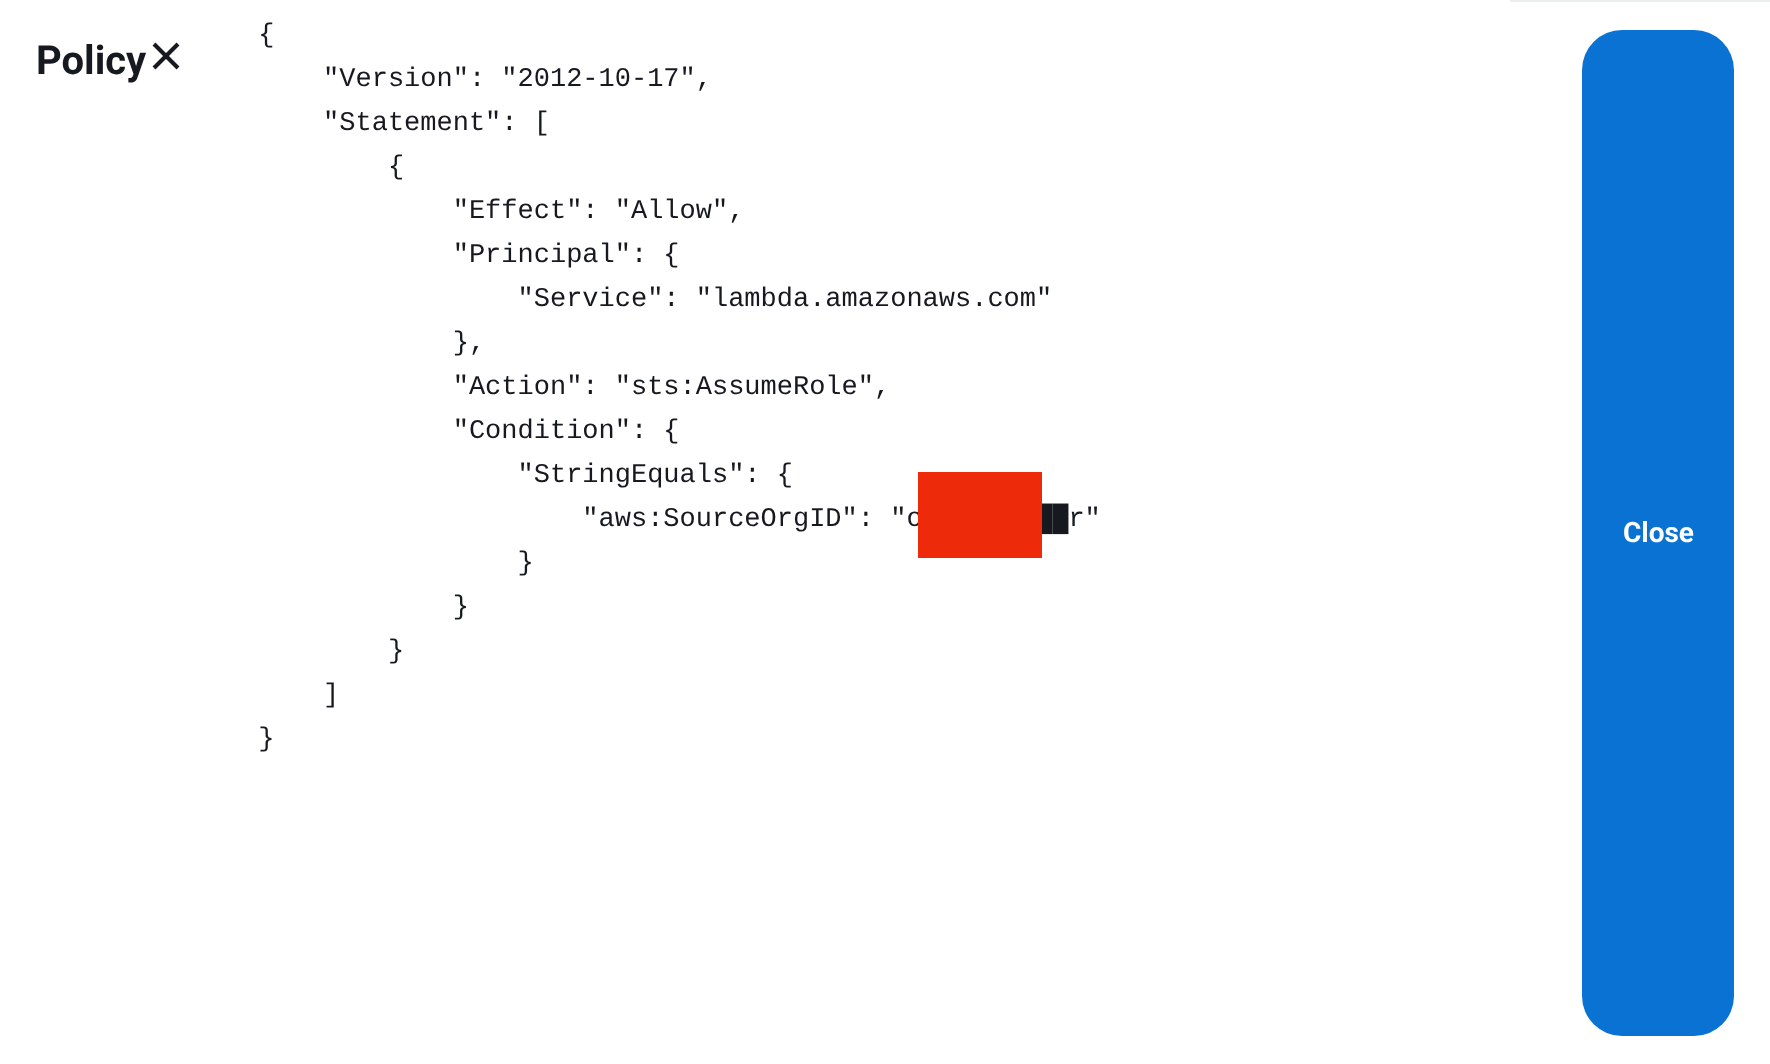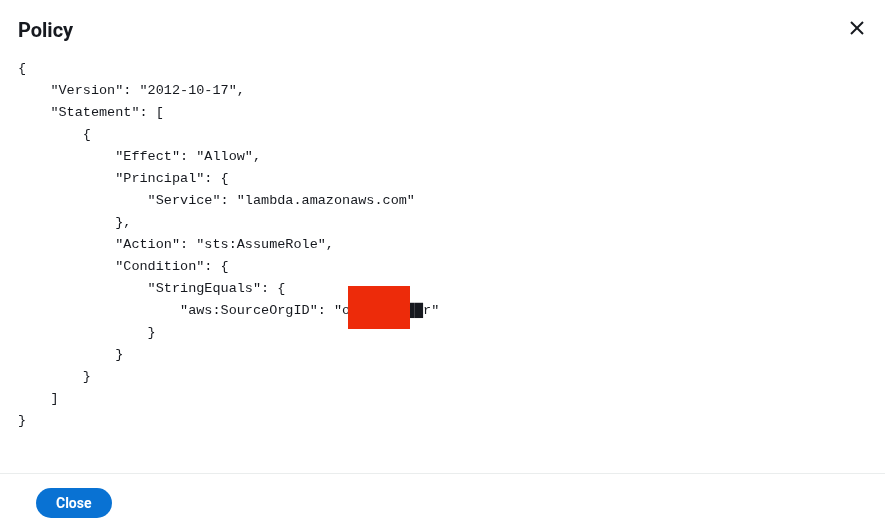--- a/index.html
+++ b/index.html
@@ -11,21 +11,21 @@
       font-family: -apple-system, BlinkMacSystemFont, "Segoe UI", Roboto, Helvetica, Arial, sans-serif;
       width: 885px;
       height: 532px;
       position: relative;
       background: #fff;
     }
     .modal {
       width: 100%;
       height: 100%;
       display: flex;
-      flex-direction: column;
+      flex-direction: row;
     }
     .modal-header {
       display: flex;
       justify-content: space-between;
       align-items: flex-start;
       padding: 18px 18px 8px 18px;
     }
     .modal-title {
       font-size: 20px;
       font-weight: 700;

